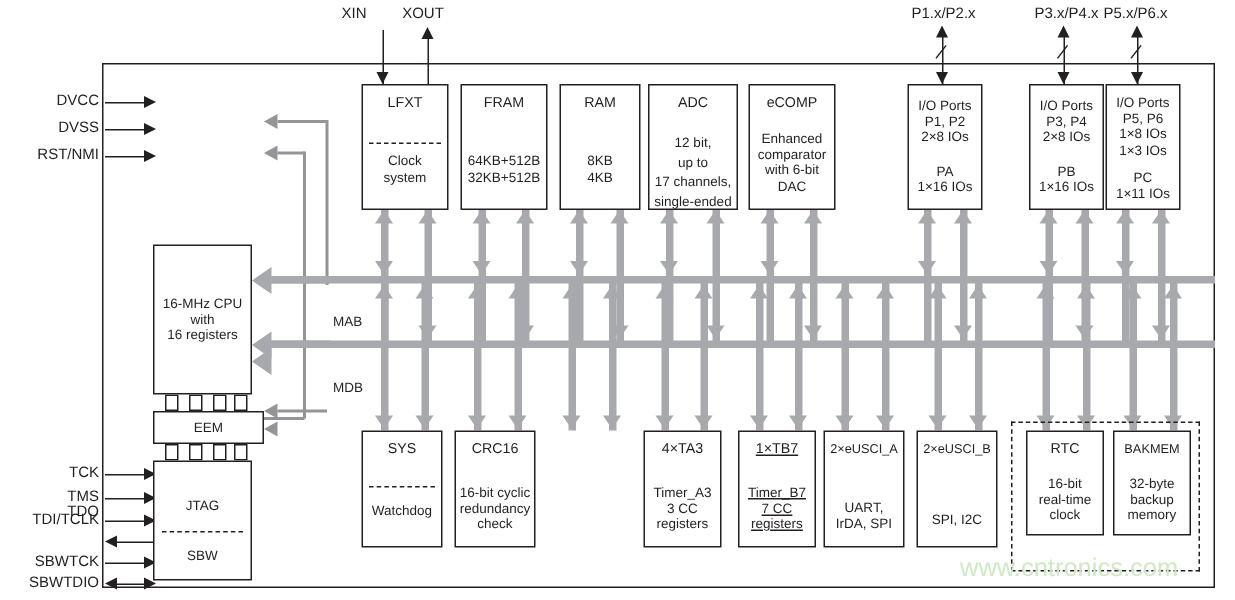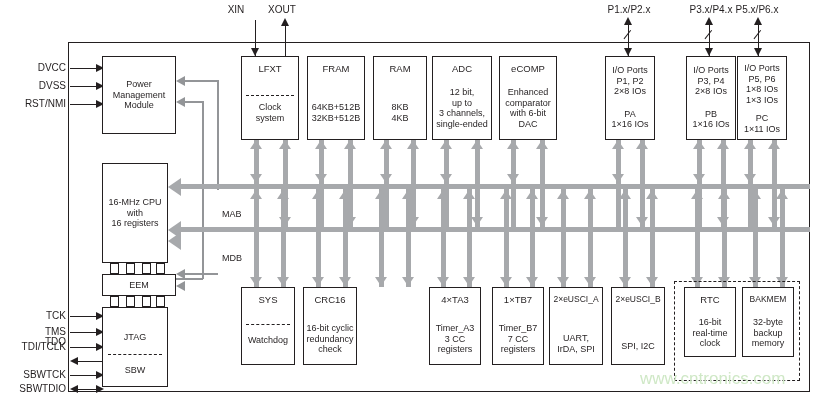--- a/index.html
+++ b/index.html
@@ -128,25 +128,20 @@
 
   <div class="abs pin" style="left:0px;top:369px;width:66px;">SBWTCK</div>
   <div class="abs sig-h" style="left:70px;top:375px;width:28px;"></div>
   <div class="abs bk-right" style="left:96px;top:371px;"></div>
 
   <div class="abs pin" style="left:0px;top:383px;width:66px;">SBWTDIO</div>
   <div class="abs sig-h" style="left:78px;top:389px;width:20px;"></div>
   <div class="abs bk-left" style="left:70px;top:385px;"></div>
   <div class="abs bk-right" style="left:96px;top:385px;"></div>
 
-  <div class="abs mod" style="left:102px;top:56px;width:74px;height:78px;justify-content:center;">
-    <div class="bdy">Power</div>
-    <div class="bdy">Management</div>
-    <div class="bdy">Module</div>
-  </div>
 
   <div class="abs fb-left" style="left:176px;top:76px;"></div>
   <div class="abs fb-h" style="left:185px;top:80px;width:33px;"></div>
   <div class="abs fb-v" style="left:217px;top:80px;height:110px;"></div>
 
   <div class="abs fb-left" style="left:176px;top:97px;"></div>
   <div class="abs fb-h" style="left:185px;top:101px;width:18px;"></div>
   <div class="abs fb-v" style="left:202px;top:101px;height:178px;"></div>
   <div class="abs fb-h" style="left:176px;top:278px;width:27px;"></div>
 
@@ -198,25 +193,25 @@
     <div class="bdy" style="margin-top:28px;">64KB+512B</div>
     <div class="bdy">32KB+512B</div>
   </div>
 
   <div class="abs mod" style="left:373px;top:56px;width:54px;height:84px;">
     <div class="hdr">RAM</div>
     <div class="bdy" style="margin-top:28px;">8KB</div>
     <div class="bdy">4KB</div>
   </div>
 
-  <div class="abs mod" style="left:432px;top:56px;width:60px;height:84px;">
+  <div class="abs mod" style="left:432px;top:56px;width:60px;height:84px;justify-content:space-between;">
     <div class="hdr">ADC</div>
     <div class="bdy" style="margin-top:13px;">12 bit,</div>
     <div class="bdy">up to</div>
-    <div class="bdy">3 channels,</div>
+    <div class="bdy">17 channels,</div>
     <div class="bdy">single-ended</div>
   </div>
 
   <div class="abs mod" style="left:499px;top:56px;width:58px;height:84px;">
     <div class="hdr">eCOMP</div>
     <div class="bdy" style="margin-top:13px;">Enhanced</div>
     <div class="bdy">comparator</div>
     <div class="bdy">with 6-bit</div>
     <div class="bdy">DAC</div>
   </div>
@@ -365,21 +360,21 @@
     <div class="bdy" style="margin-top:18px;">16-bit cyclic</div>
     <div class="bdy">redundancy</div>
     <div class="bdy">check</div>
   </div>
   <div class="abs mod" style="left:429px;top:287px;width:52px;height:78px;">
     <div class="hdr">4×TA3</div>
     <div class="bdy" style="margin-top:18px;">Timer_A3</div>
     <div class="bdy">3 CC</div>
     <div class="bdy">registers</div>
   </div>
-  <div class="abs mod" style="left:492px;top:287px;width:52px;height:78px;">
+  <div class="abs mod" style="left:492px;top:287px;width:52px;height:78px;text-decoration:underline;">
     <div class="hdr">1×TB7</div>
     <div class="bdy" style="margin-top:18px;">Timer_B7</div>
     <div class="bdy">7 CC</div>
     <div class="bdy">registers</div>
   </div>
   <div class="abs mod" style="left:549px;top:287px;width:54px;height:78px;">
     <div class="hdr" style="font-size:8.5px;">2×eUSCI_A</div>
     <div class="bdy" style="margin-top:28px;">UART,</div>
     <div class="bdy">IrDA, SPI</div>
   </div>

